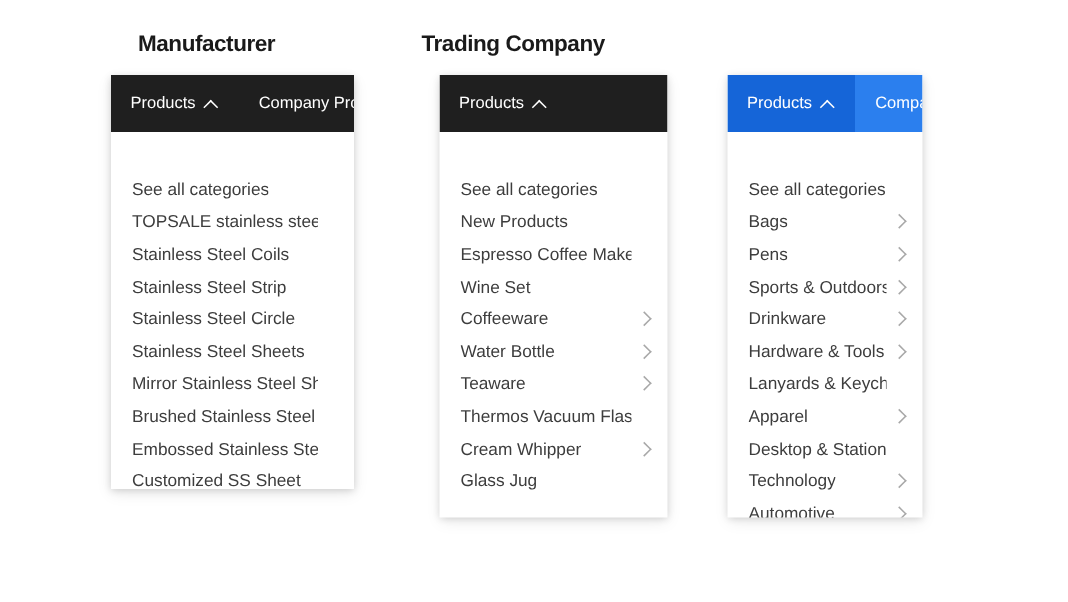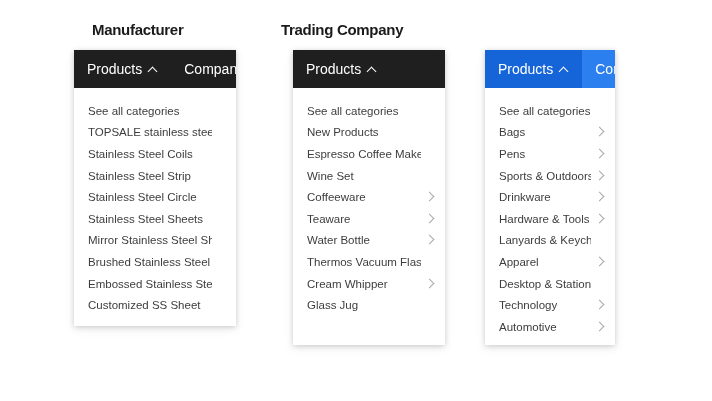--- a/index.html
+++ b/index.html
@@ -45,21 +45,21 @@
     white-space:nowrap;
   }
   .hdr-dark   { background:#1f1f1f; }
   .hdr-blue   { background:#2b7fee; }
 
   .hdr-tab {
     display:flex;
     align-items:center;
     gap:7px;
     padding:0 13px;
-    font-size:14px;
+    font-size:11px;
     color:#ffffff;
     flex:0 0 auto;
   }
   .hdr-tab.active-blue { background:#1565d8; }
 
   .caret-up {
     width:9px; height:9px;
     display:inline-block;
     position:relative;
     top:1px;
@@ -70,21 +70,21 @@
     left:0; top:2px;
     width:6px; height:6px;
     border-left:1.6px solid #fff;
     border-top:1.6px solid #fff;
     transform:rotate(45deg);
   }
 
   
   .menu-list {
     list-style:none;
-    padding:12px 0 10px 0;
+    padding:28px 0 10px 0;
   }
   .menu-item {
     display:flex;
     align-items:center;
     justify-content:space-between;
     height:21.6px;
     padding:0 10px 0 14px;
     font-size:11.5px;
     color:#3d3d3d;
     white-space:nowrap;
@@ -194,25 +194,25 @@
         </li>
       <li class="menu-item">
           <span class="label">Wine Set</span>
           <span class="chev-right hidden"></span>
         </li>
       <li class="menu-item">
           <span class="label">Coffeeware</span>
           <span class="chev-right"></span>
         </li>
       <li class="menu-item">
+          <span class="label">Water Bottle</span>
+          <span class="chev-right"></span>
+        </li>
+      <li class="menu-item">
           <span class="label">Teaware</span>
-          <span class="chev-right"></span>
-        </li>
-      <li class="menu-item">
-          <span class="label">Water Bottle</span>
           <span class="chev-right"></span>
         </li>
       <li class="menu-item">
           <span class="label">Thermos Vacuum Flask</span>
           <span class="chev-right hidden"></span>
         </li>
       <li class="menu-item">
           <span class="label">Cream Whipper</span>
           <span class="chev-right"></span>
         </li>

